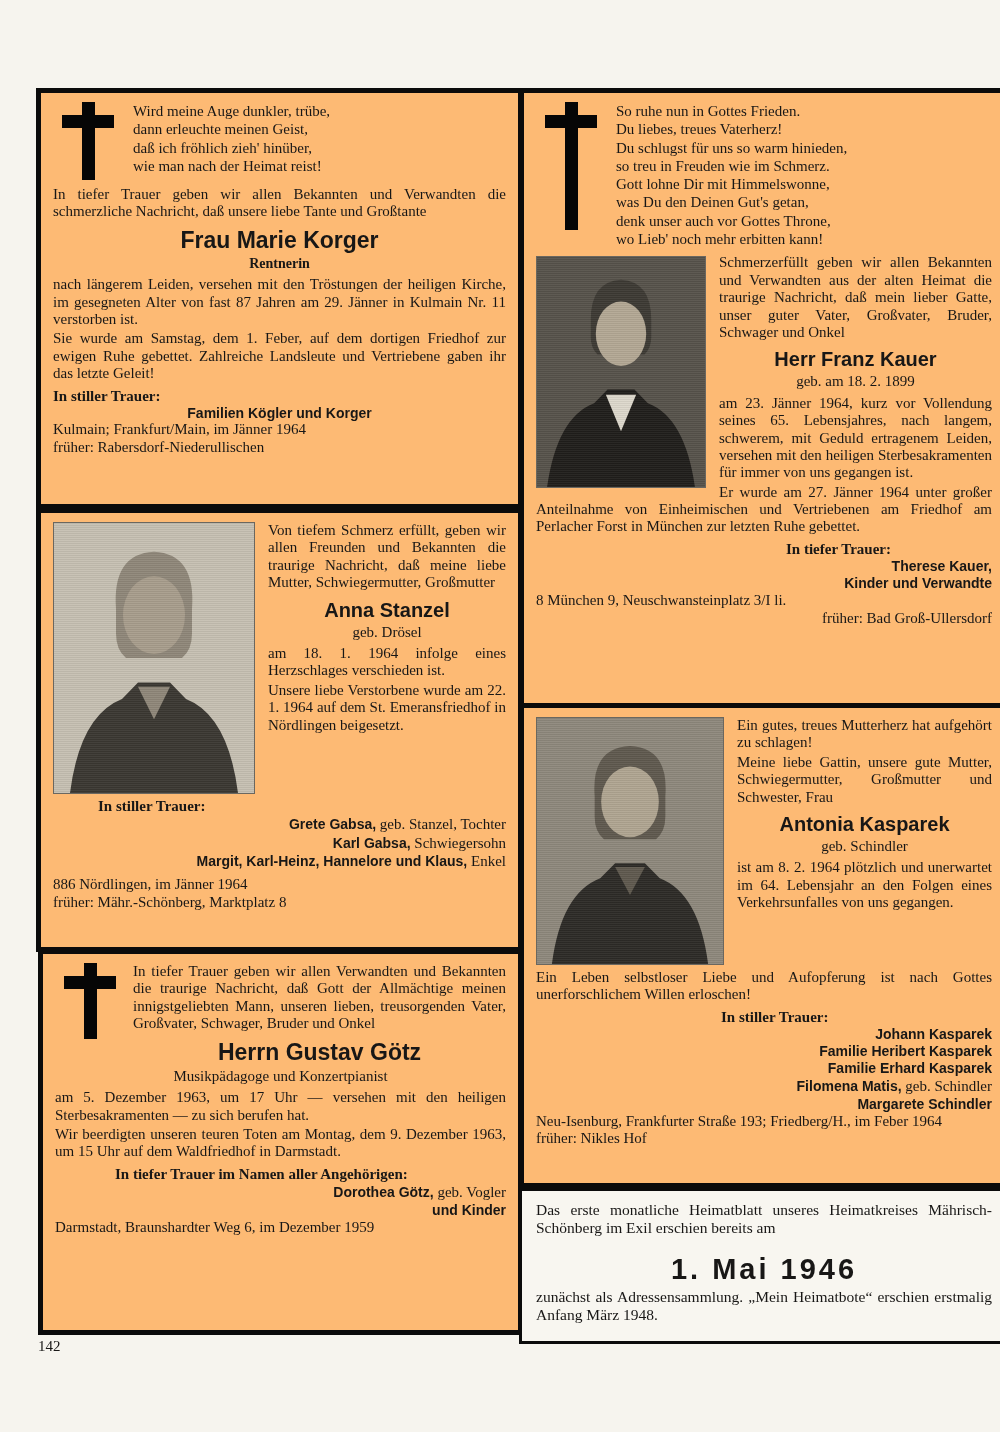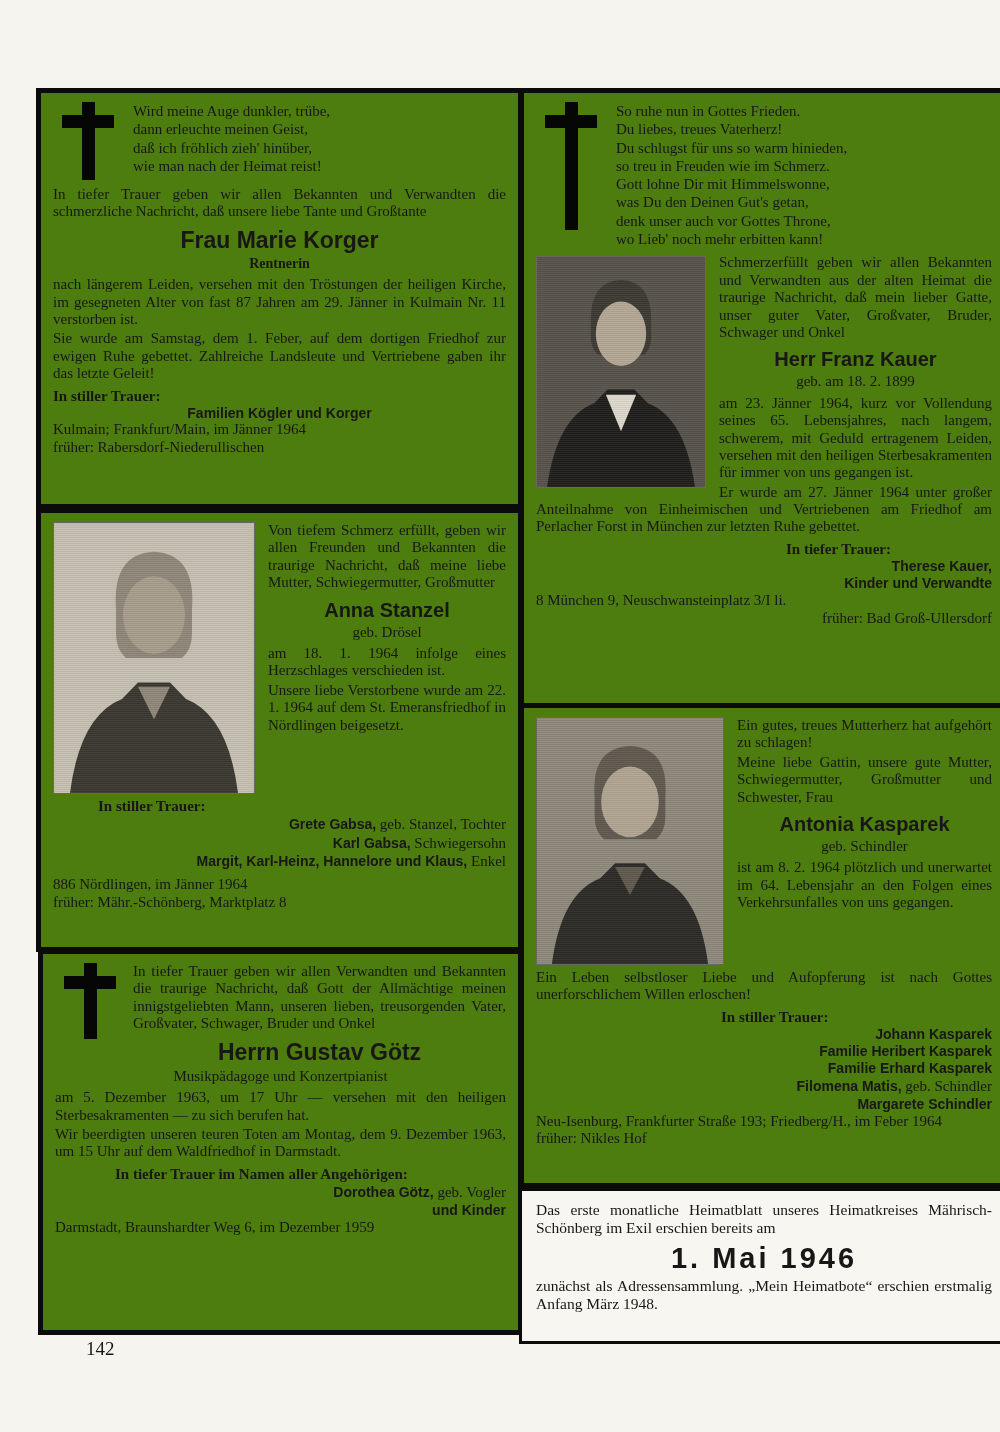--- a/index.html
+++ b/index.html
@@ -2,21 +2,21 @@
 <html><head>
 <meta charset="utf-8">
 <style>
   html,body{margin:0;padding:0;}
   body{
     width:1000px;height:1432px;position:relative;
     background:#f6f4ee;color:#181716;
     font-family:"Liberation Serif",serif;
   }
   .obit{
-    position:absolute;border:5px solid #0b0b0b;background:#4d7c0f;
+    position:absolute;border:5px solid #0b0b0b;background:#fdba74;
     padding:7px 12px 6px;font-size:15px;line-height:1.16;
     text-align:justify;overflow:hidden;
   }
   p{margin:2px 0;}
   .just{text-align:justify;}
   .center{text-align:center;}
   .left{text-align:left;}
   .clear{clear:both;}
 
   
@@ -79,24 +79,24 @@
   #obit-kauer{left:519px;top:88px;width:456px;height:601px;}
   #obit-kasparek{left:519px;top:703px;width:456px;height:462px;}
 
   #announcement{
     position:absolute;left:519px;top:1188px;width:456px;height:134px;
     border:3px solid #0b0b0b;background:#f8f6f0;padding:8px 14px;
     font-size:15.5px;line-height:1.18;text-align:justify;overflow:hidden;
   }
   .announce-date{
     font-family:"Liberation Sans",sans-serif;font-weight:700;
-    font-size:29px;letter-spacing:3px;text-align:center;margin:3px 0 2px;
-  }
-
-  #page-number{position:absolute;left:38px;top:1338px;font-size:19px;margin-left:48px;}
+    font-size:29px;letter-spacing:3px;text-align:center;margin:14px 0 2px;
+  }
+
+  #page-number{position:absolute;left:38px;top:1338px;font-size:15px;}
 </style>
 </head>
 <body>
 
 <section class="obit" id="obit-korger">
   <div class="verse-row">
     <div class="cross"></div>
     <div class="verse">Wird meine Auge dunkler, trübe,
 dann erleuchte meinen Geist,
 daß ich fröhlich zieh' hinüber,

